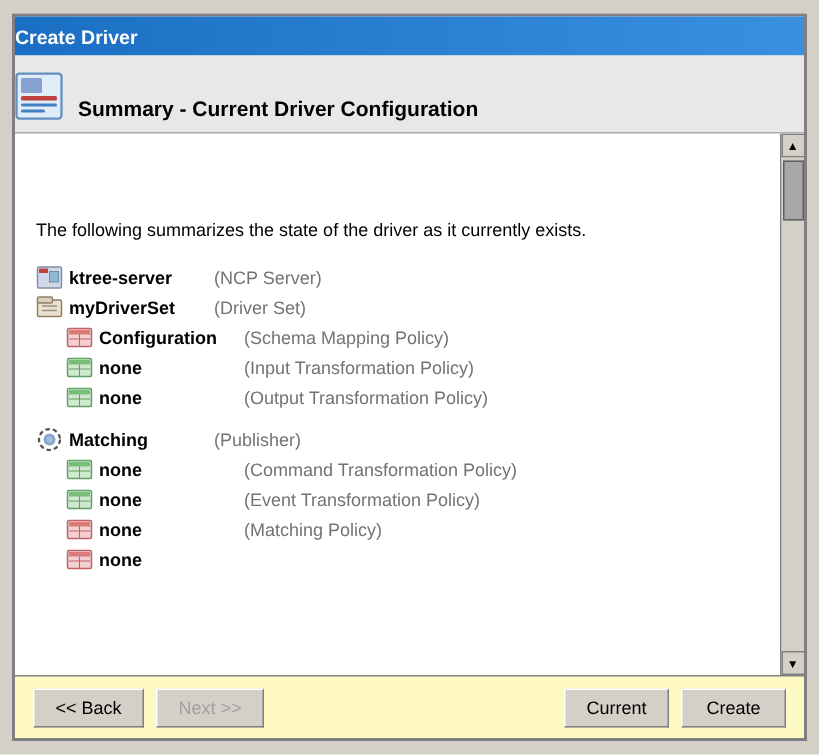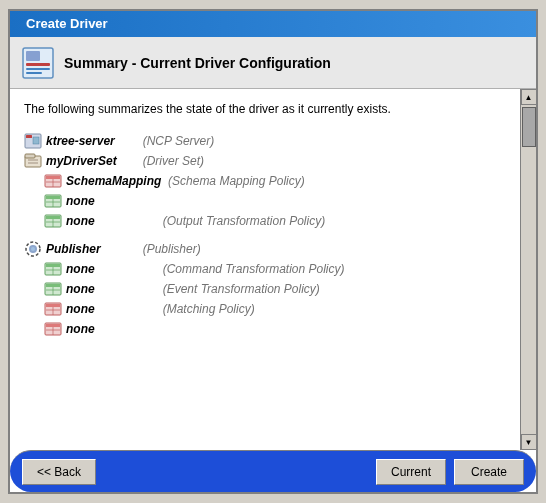--- a/index.html
+++ b/index.html
@@ -19,31 +19,31 @@
       background: #ffffff;
       border: 2px solid #808080;
       display: flex;
       flex-direction: column;
     }
     .title-bar {
       background: linear-gradient(to right, #1a6fc4, #3a8fdf);
       color: white;
       font-size: 13px;
       font-weight: bold;
-      padding: 5px 16px;
+      padding: 5px 0;
       height: 26px;
       display: flex;
-      align-items: flex-start;
+      align-items: center;
     }
     .header-section {
       background: #e8e8e8;
       border-bottom: 1px solid #b0b0b0;
-      padding: 8px 12px;
-      display: flex;
-      align-items: center;
+      padding: 8px 0;
+      display: flex;
+      align-items: flex-end;
       gap: 10px;
       min-height: 52px;
     }
     .header-icon {
       width: 32px;
       height: 32px;
       flex-shrink: 0;
       display: flex;
       align-items: center;
       justify-content: center;
@@ -55,20 +55,21 @@
     }
     .content-area {
       flex: 1;
       display: flex;
       overflow: hidden;
     }
     .main-content {
       flex: 1;
       padding: 12px 14px;
       overflow-y: auto;
+      margin-top: 44px;
     }
     .scrollbar {
       width: 16px;
       background: #d4d0c8;
       border-left: 1px solid #808080;
       display: flex;
       flex-direction: column;
       align-items: center;
     }
     .scroll-btn {
@@ -101,43 +102,41 @@
     .description-text {
       color: #000;
       margin-bottom: 14px;
       line-height: 1.4;
     }
     .item-row {
       display: flex;
       align-items: center;
       margin-bottom: 2px;
       padding: 1px 0;
-      font-style: italic;
     }
     .item-row.indent1 { padding-left: 20px; }
     .item-name {
       font-weight: bold;
       min-width: 90px;
       color: #000;
     }
     .item-type {
       color: #737373;
     }
     .separator {
       height: 8px;
     }
     .footer {
-      background: #1d4ed8;
+      background: #fef9c3;
       border-top: 1px solid #808080;
       padding: 8px 12px;
       display: flex;
       gap: 8px;
       align-items: center;
       height: 42px;
-      border-radius: 21px;
     }
     .btn {
       height: 26px;
       padding: 0 14px;
       background: #d4d0c8;
       border: 1px solid #808080;
       border-top-color: #ffffff;
       border-left-color: #ffffff;
       cursor: pointer;
       font-size: 12px;
@@ -213,34 +212,35 @@
 
       <div class="item-row indent1">
         <span class="svg-icon">
           <svg width="18" height="16" viewBox="0 0 18 16">
             <rect x="1" y="2" width="16" height="12" rx="1" fill="#f0d0d0" stroke="#c06060" stroke-width="1"></rect>
             <rect x="2" y="3" width="14" height="3" fill="#d04040" opacity="0.6"></rect>
             <line x1="2" y1="9" x2="16" y2="9" stroke="#c06060" stroke-width="0.7"></line>
             <line x1="9" y1="6" x2="9" y2="14" stroke="#c06060" stroke-width="0.7"></line>
           </svg>
         </span>
-        <span class="item-name">SchemaMapping</span>
+        <span class="item-name">Configuration</span>
         <span class="item-type">&nbsp;&nbsp;(Schema Mapping Policy)</span>
       </div>
 
       <div class="item-row indent1">
         <span class="svg-icon">
           <svg width="18" height="16" viewBox="0 0 18 16">
             <rect x="1" y="2" width="16" height="12" rx="1" fill="#d0e8d0" stroke="#60a060" stroke-width="1"></rect>
             <rect x="2" y="3" width="14" height="3" fill="#40a040" opacity="0.6"></rect>
             <line x1="2" y1="9" x2="16" y2="9" stroke="#60a060" stroke-width="0.7"></line>
             <line x1="9" y1="6" x2="9" y2="14" stroke="#60a060" stroke-width="0.7"></line>
           </svg>
         </span>
         <span class="item-name">none</span>
+        <span class="item-type">&nbsp;&nbsp;(Input Transformation Policy)</span>
       </div>
 
       <div class="item-row indent1">
         <span class="svg-icon">
           <svg width="18" height="16" viewBox="0 0 18 16">
             <rect x="1" y="2" width="16" height="12" rx="1" fill="#d0e8d0" stroke="#60a060" stroke-width="1"></rect>
             <rect x="2" y="3" width="14" height="3" fill="#40a040" opacity="0.6"></rect>
             <line x1="2" y1="9" x2="16" y2="9" stroke="#60a060" stroke-width="0.7"></line>
             <line x1="9" y1="6" x2="9" y2="14" stroke="#60a060" stroke-width="0.7"></line>
           </svg>
@@ -252,21 +252,21 @@
       <div class="separator"></div>
 
       <div class="item-row">
         <span class="svg-icon">
           <svg width="18" height="16" viewBox="0 0 18 16">
             <circle cx="9" cy="8" r="7" fill="none" stroke="#505050" stroke-width="1.5" stroke-dasharray="3,2"></circle>
             <circle cx="9" cy="8" r="4" fill="#7090c0" opacity="0.8"></circle>
             <circle cx="9" cy="8" r="2" fill="#a0c0e0"></circle>
           </svg>
         </span>
-        <span class="item-name">Publisher</span>
+        <span class="item-name">Matching</span>
         <span class="item-type">&nbsp;&nbsp;(Publisher)</span>
       </div>
 
       <div class="item-row indent1">
         <span class="svg-icon">
           <svg width="18" height="16" viewBox="0 0 18 16">
             <rect x="1" y="2" width="16" height="12" rx="1" fill="#d0e8d0" stroke="#60a060" stroke-width="1"></rect>
             <rect x="2" y="3" width="14" height="3" fill="#40a040" opacity="0.6"></rect>
             <line x1="2" y1="9" x2="16" y2="9" stroke="#60a060" stroke-width="0.7"></line>
             <line x1="9" y1="6" x2="9" y2="14" stroke="#60a060" stroke-width="0.7"></line>
@@ -320,17 +320,18 @@
       <div class="scroll-btn">▲</div>
       <div class="scroll-track">
         <div class="scroll-thumb"></div>
       </div>
       <div class="scroll-btn">▼</div>
     </div>
   </div>
 
   <div class="footer">
     <button class="btn">&lt;&lt; Back</button>
+    <button class="btn btn-disabled">Next &gt;&gt;</button>
     <div class="spacer"></div>
     <button class="btn">Current</button>
     <button class="btn">Create</button>
   </div>
 </div>
 
 </body></html>

